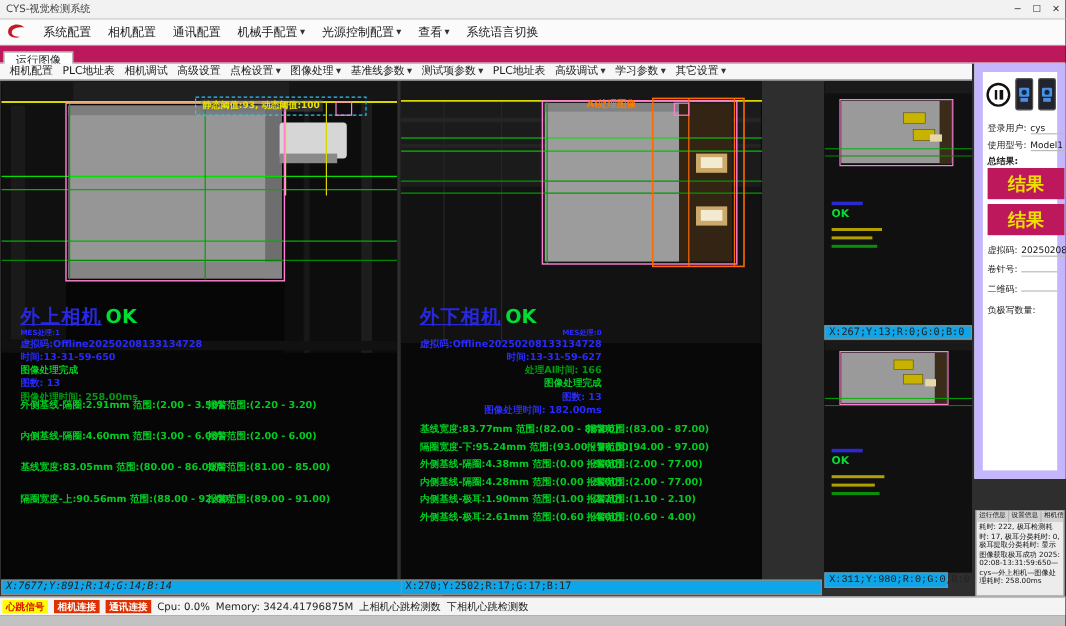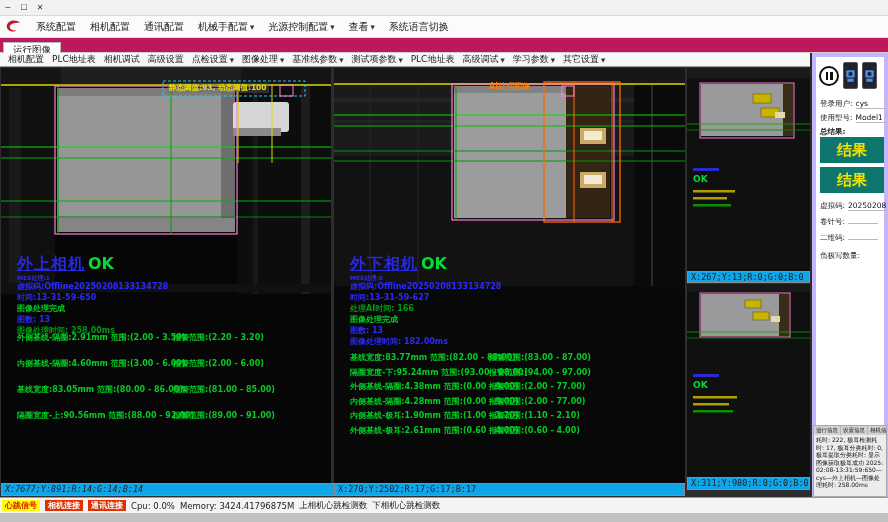--- a/index.html
+++ b/index.html
@@ -41,46 +41,47 @@
   .meas { position:absolute; display:flex; flex-direction:column; }
   .meas .row { display:flex; font-size:8px; font-weight:bold; color:#00cc22; white-space:nowrap; }
   .meas-left .row { margin-bottom:15px; }
   .meas-left .mtext { width:156px; }
   .meas-right .row { margin-bottom:3.5px; }
   .meas-right .mtext { width:139px; }
 
   .sv-ok { position:absolute; font-size:9px; font-weight:bold; color:#00dd33; }
 
   
-  .sidebar { left:812px; top:53px; width:76px; height:444px; background:#ffffff; border:4px solid #c4b5fd; }
+  .sidebar { left:812px; top:53px; width:76px; height:346px; background:#ffffff; border:7px solid #c4b5fd; }
   .icon-row { position:absolute; left:3px; top:5px; display:flex; align-items:center; gap:4px; }
   .pause-btn { width:20px; height:20px; border-radius:50%; border:2px solid #111; background:#fff; display:flex; align-items:center; justify-content:center; gap:2px; }
   .pause-btn i { display:block; width:2.5px; height:8px; background:#111; }
   .cam-btn { width:15px; height:27px; background:#23232e; border:1px solid #555; border-radius:2px; display:flex; align-items:center; justify-content:center; }
   .sb-row { position:absolute; left:4px; font-size:7.5px; color:#222; white-space:nowrap; }
   .sb-val { display:inline-block; min-width:30px; border-bottom:1px solid #bbb; margin-left:3px; color:#111; }
-  .result-box { position:absolute; left:4px; width:64px; height:26px; background:#0f766e; display:flex; align-items:center; justify-content:center; gap:5px; font-size:15px; font-weight:bold; color:#f0e000; }
+  .result-box { position:absolute; left:4px; width:64px; height:26px; background:#be185d; display:flex; align-items:center; justify-content:center; gap:5px; font-size:15px; font-weight:bold; color:#f0e000; }
 
   .log-panel { left:813px; top:425px; width:74px; height:72px; background:#ececec; border:1px solid #a8a8a8; overflow:hidden; }
   .log-tabs { display:flex; background:#d2d2d2; height:9px; }
   .log-tab { font-size:5.5px; color:#111; padding:0 2px; border-right:1px solid #b4b4b4; line-height:9px; white-space:nowrap; }
   .log-body { font-size:6px; line-height:7.5px; color:#111; padding:1px 2px; white-space:pre-wrap; word-break:break-all; }
 
   
   .statusbar { left:0; top:497px; width:888px; height:16px; background:#f4f4f4; border-top:1px solid #9a9a9a; display:flex; align-items:center; gap:5px; padding-left:2px; }
   .badge { font-size:8px; font-weight:bold; padding:0.5px 3px; line-height:10px; }
   .badge-hb { background:#ffff00; color:#e01000; }
   .badge-red { background:#e03000; color:#ffffff; }
   .sb-text { font-size:8.5px; color:#222; white-space:nowrap; }
   .bottom-strip { left:0; top:513px; width:888px; height:9px; background:#c2c2c2; }
 </style>
 </head>
 <body>
 
 <div class="abs titlebar">
+  <span class="title">CYS-视觉检测系统</span>
   <span class="winbtn">─</span>
   <span class="winbtn">☐</span>
   <span class="winbtn">✕</span>
 </div>
 
 <div class="abs menubar">
   <svg class="logo" viewBox="0 0 20 16">
     <path d="M17 4 C 13 -0.5, 3 0.5, 2 7 C 1 12.5, 9 15, 13 12.5 C 7.5 13, 4.5 10.5, 5.5 7.5 C 6.5 4.5, 13 3.2, 17 4 Z" fill="#c81828"></path>
   </svg>
   <div style="display:flex;">
@@ -172,21 +173,21 @@
       <span class="malarm">报警范围:(81.00 - 85.00)</span>
     </div>
       <div class="row">
       <span class="mtext">隔圈宽度-上:90.56mm 范围:(88.00 - 92.00)</span>
       <span class="malarm">报警范围:(89.00 - 91.00)</span>
     </div>
     </div>
 </div>
 <div class="coordbar" style="left:1px; top:483px; width:368px; height:13px;font-style:italic;">X:7677;Y:891;R:14;G:14;B:14</div>
 
-<div class="view" style="left:334px; top:68px; width:351px; height:415px;">
+<div class="view" style="left:334px; top:68px; width:301px; height:415px;text-align:right;">
   <svg width="351" height="415" viewBox="0 0 351 415">
     <rect width="351" height="415" fill="#080808"></rect>
     <rect x="0" y="0" width="351" height="16" fill="#171717"></rect>
     <rect x="0" y="16" width="351" height="72" fill="#1b1b1b"></rect>
     <rect x="0" y="30" width="351" height="4" fill="#242424"></rect>
     <rect x="0" y="52" width="351" height="3" fill="#232323"></rect>
     <rect x="0" y="88" width="351" height="130" fill="#121212"></rect>
     <rect x="300" y="16" width="51" height="202" fill="#0a0a0a"></rect>
     <line x1="318" y1="16" x2="318" y2="218" stroke="#343434" stroke-width="1.5"></line>
     <line x1="36" y1="16" x2="36" y2="218" stroke="#262626" stroke-width="1"></line>
@@ -286,21 +287,21 @@
     <rect x="84" y="32" width="9" height="6" fill="#e8d8a8"></rect>
     <line x1="0" y1="48" x2="123" y2="48" stroke="#00b000" stroke-width="0.8"></line>
     <line x1="0" y1="54" x2="123" y2="54" stroke="#009000" stroke-width="0.8"></line>
     <rect x="6" y="90" width="26" height="3" fill="#2a2ad0"></rect>
     <rect x="6" y="112" width="44" height="2.5" fill="#b0a000"></rect>
     <rect x="6" y="119" width="36" height="2.5" fill="#b0a000"></rect>
     <rect x="6" y="126" width="40" height="2.5" fill="#089008"></rect>
   </svg>
   <span class="sv-ok" style="left:6px; top:96px;">OK</span>
 </div>
-<div class="coordbar" style="left:687px; top:477px; width:123px; height:13px;">X:311;Y:980;R:0;G:0;B:0</div>
+<div class="coordbar" style="left:687px; top:477px; width:103px; height:13px;font-family:Liberation Mono, monospace;">X:311;Y:980;R:0;G:0;B:0</div>
 
 <div class="abs sidebar">
   <div class="icon-row">
     <div class="pause-btn">
         <i></i>
         <i></i>
       </div>
     <div class="cam-btn">
       <svg width="11" height="19" viewBox="0 0 10 18">
         <rect x="1" y="4" width="8" height="7" rx="1" fill="#4a8fe0"></rect>

